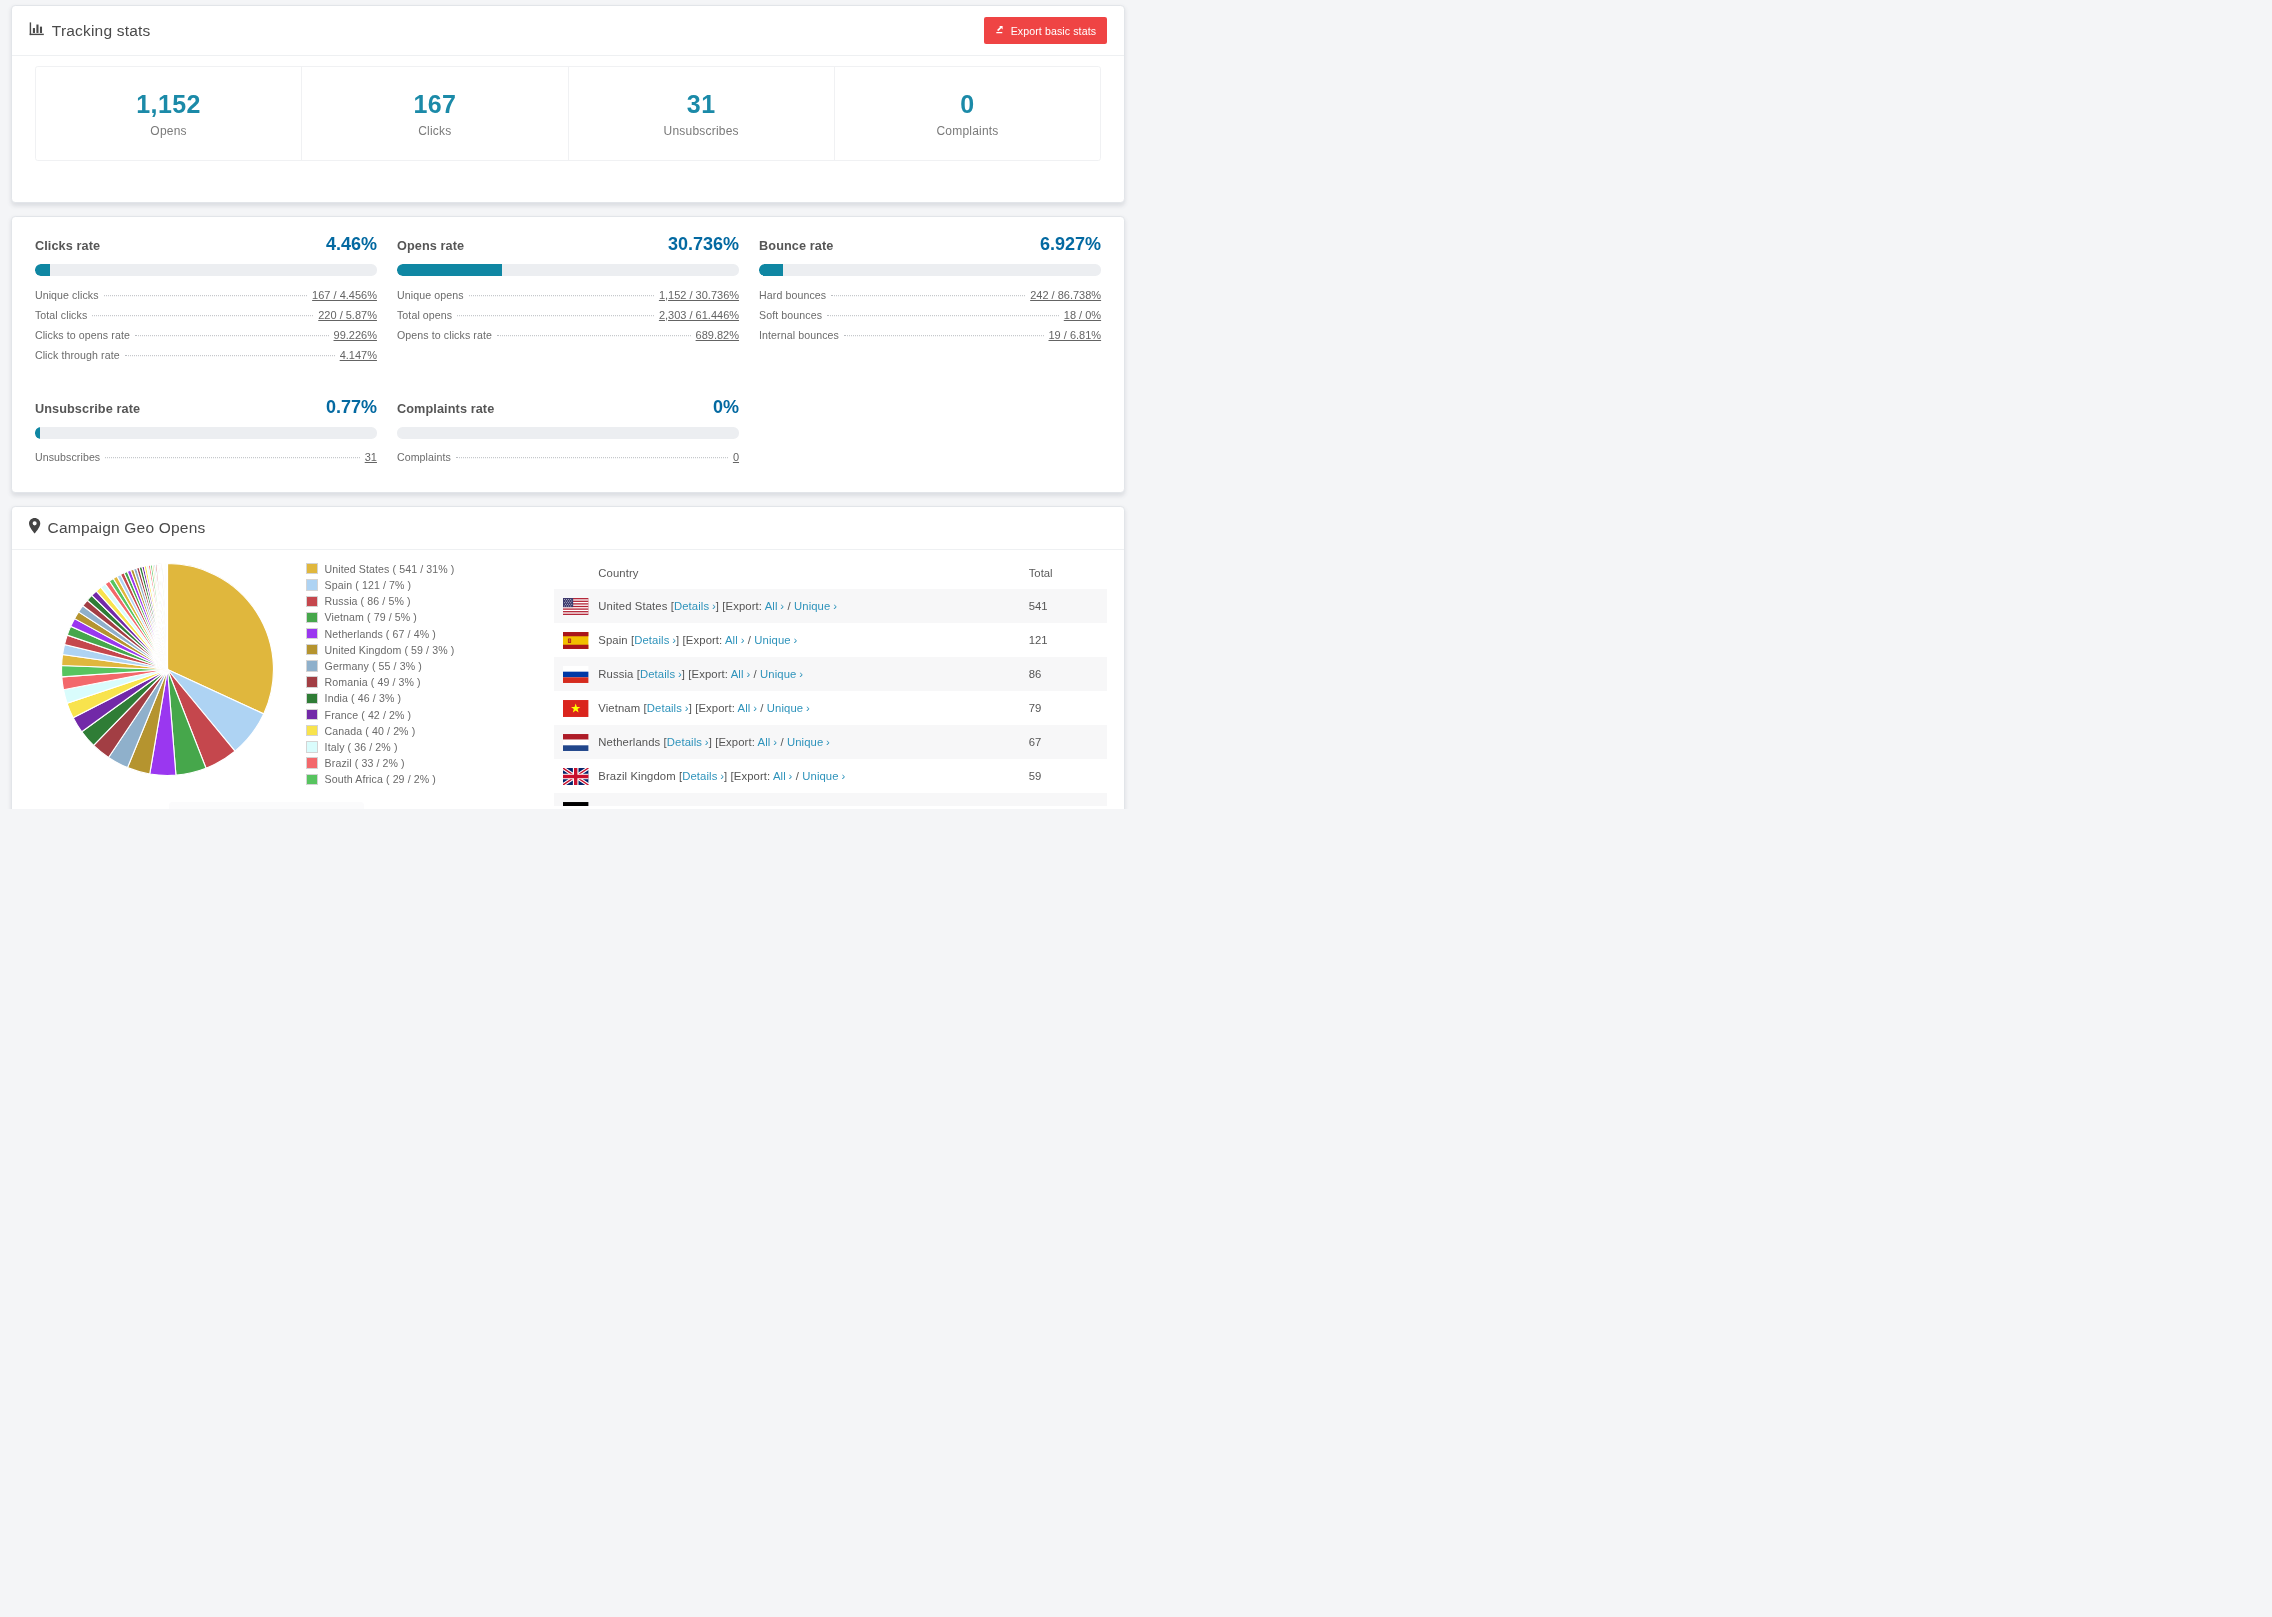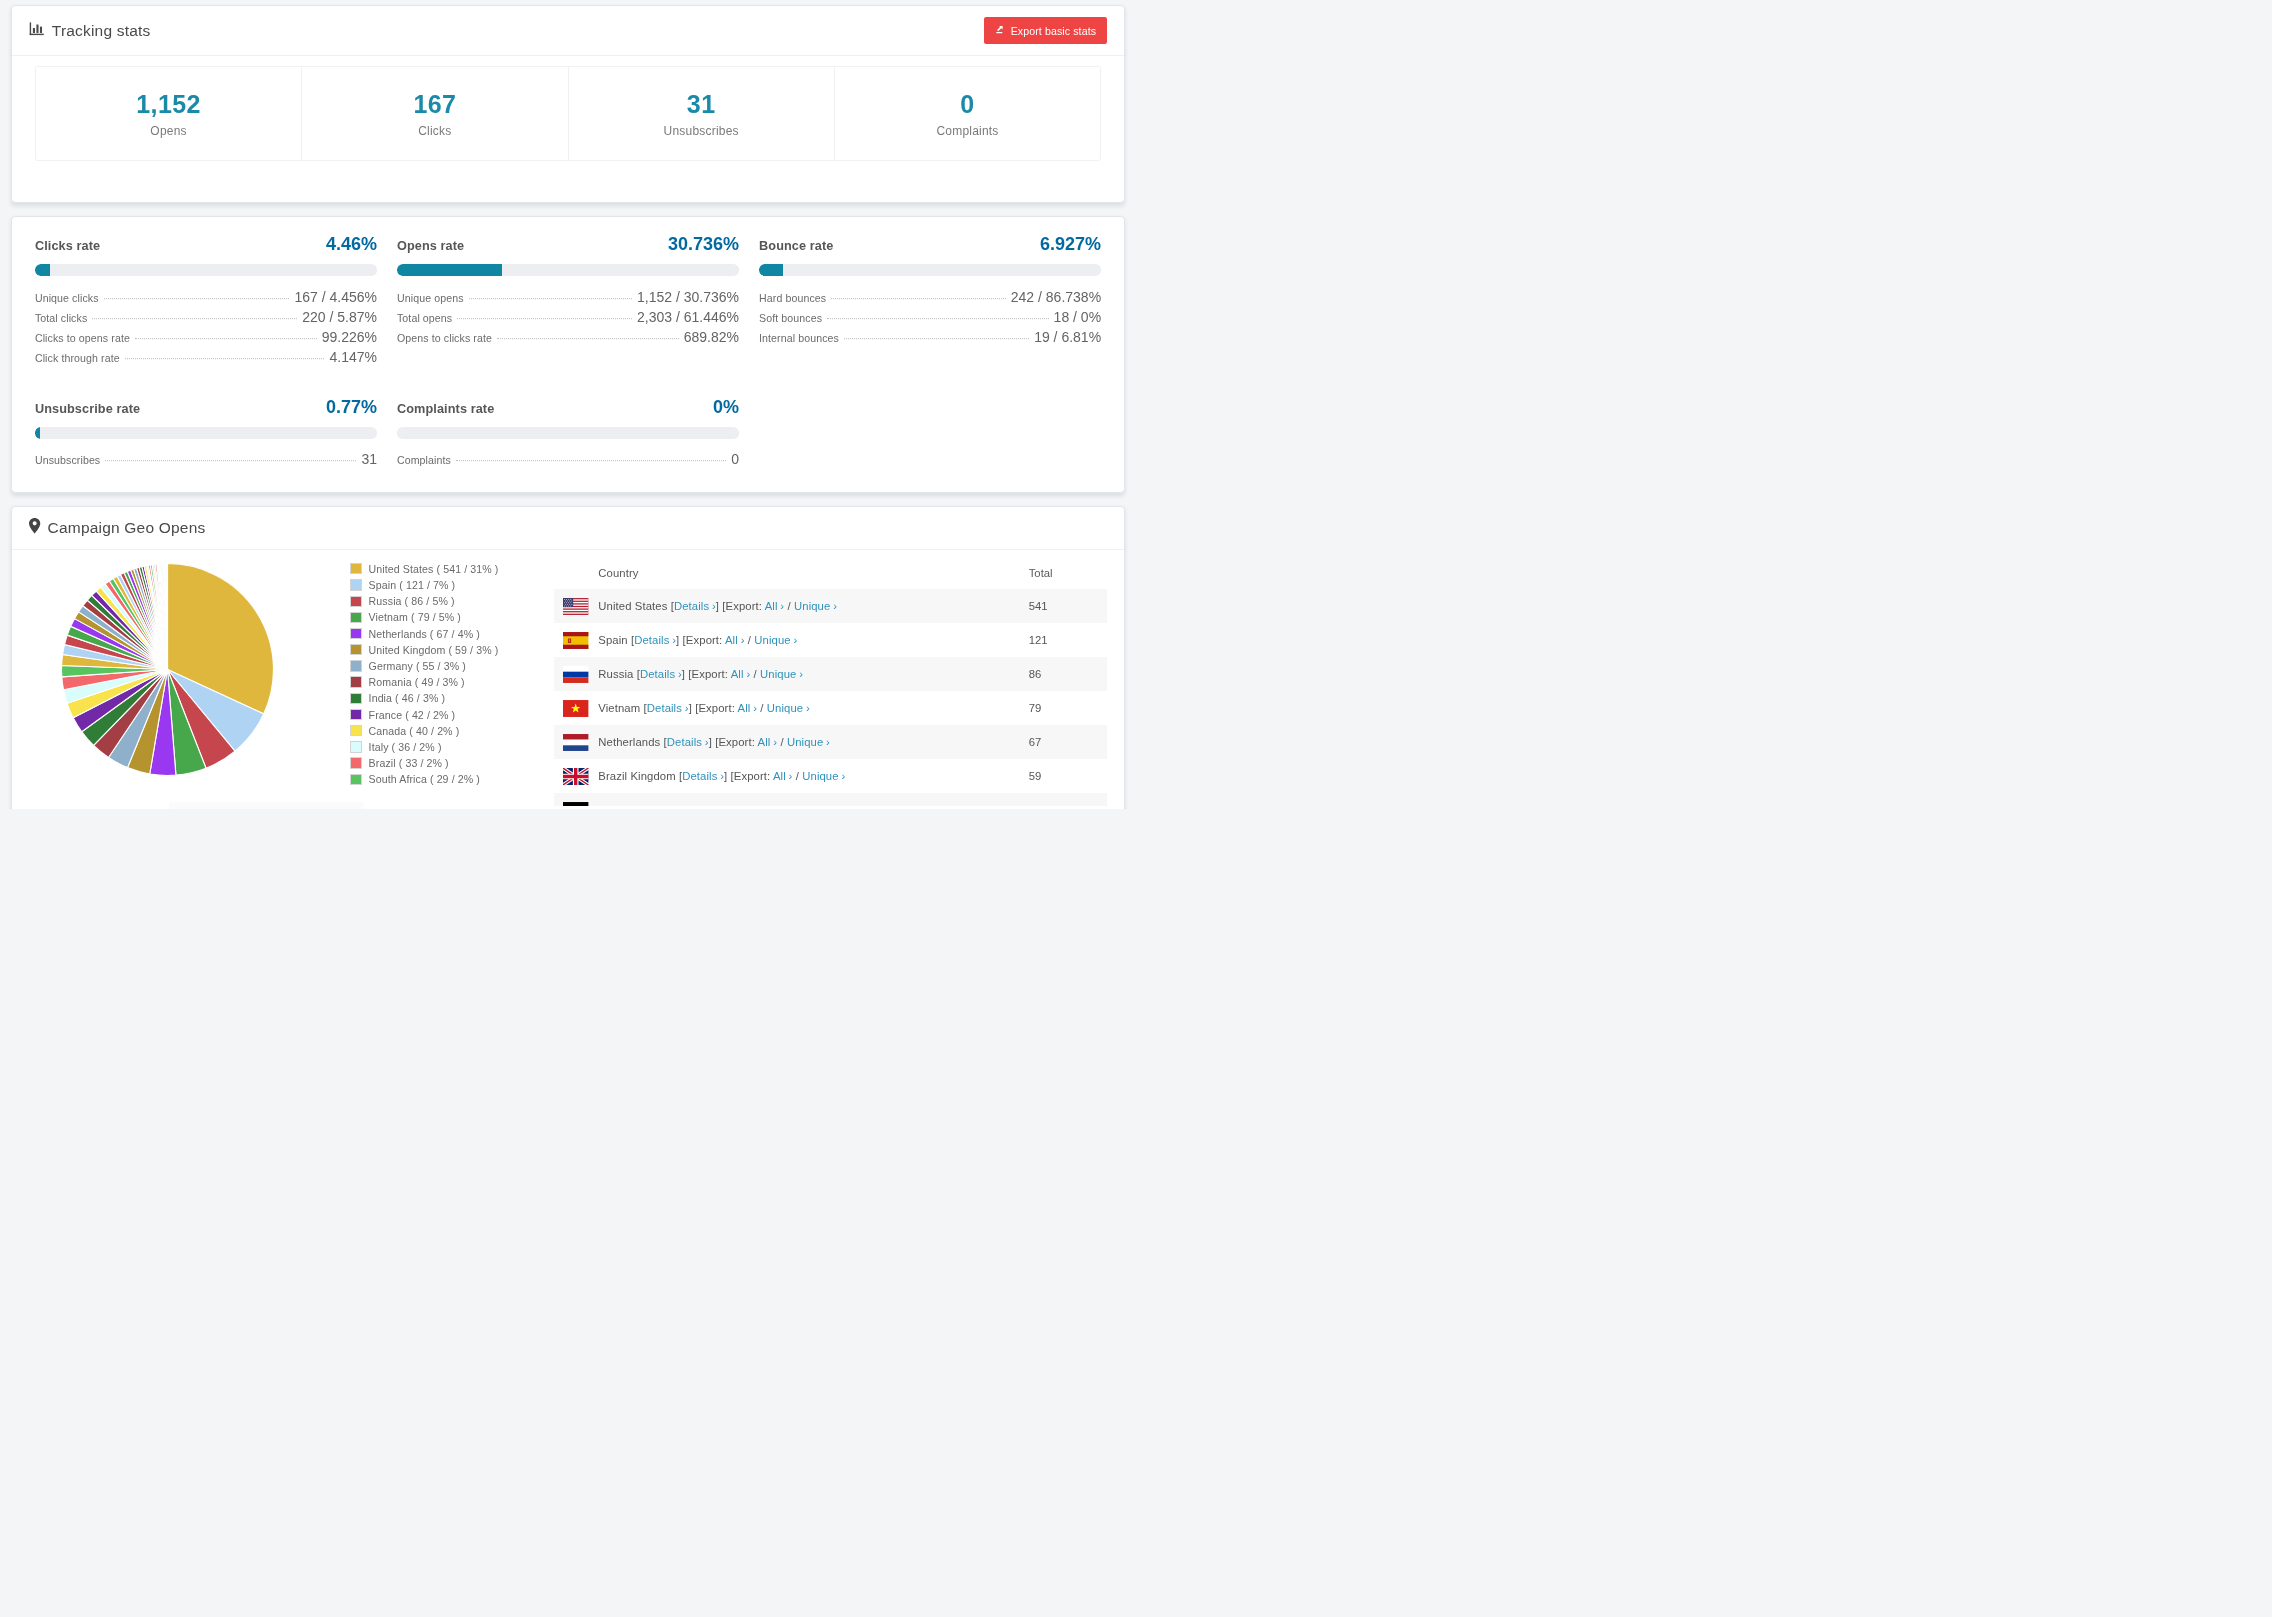--- a/index.html
+++ b/index.html
@@ -54,28 +54,28 @@
   .rate-title { font-size: 12.7px; font-weight: bold; color: #565656; letter-spacing: 0.1px; }
   .rate-value { font-size: 18px; font-weight: bold; color: #0369a1; }
   .bar-track {
     margin-top: 9.2px; height: 12px; background: #eceef1; border-radius: 5.6px; overflow: hidden;
   }
   .bar-fill { height: 100%; background: #0f87a3; border-radius: 5.6px 0 0 5.6px; }
   .rate-rows { margin-top: 12.7px; }
   .rate-row { display: flex; align-items: baseline; height: 20px; }
   .rate-row-label { font-size: 10.6px; color: #6b6b6b; white-space: nowrap; letter-spacing: 0.1px; }
   .leader { flex: 1; border-bottom: 0.7px dotted #b9bcc0; margin: 0 5px; transform: translateY(-2.8px); }
-  .rate-row-value { font-size: 14px; color: #646464; white-space: nowrap; }
+  .rate-row-value { font-size: 11px; color: #646464; white-space: nowrap; text-decoration: underline; }
 
   
   .card3 { height: 315px; overflow: hidden; margin-bottom: 0; }
   .geo-content { display: flex; padding: 7px 17px 0 17px; }
   .pie-wrap { width: 277px; display: flex; justify-content: center; padding-top: 2.8px; }
   .legend { width: 248px; padding-top: 5.6px; }
-  .legend-item { display: flex; align-items: center; gap: 7px; margin-bottom: 4.2px; cursor: pointer; margin-left: 44px; }
+  .legend-item { display: flex; align-items: center; gap: 7px; margin-bottom: 4.2px; cursor: pointer; }
   .legend-swatch { width: 11.3px; height: 11.3px; border: 0.7px solid #d4d4d4; flex: 0 0 auto; }
   .legend-text { font-size: 10.6px; color: #6a6a6a; letter-spacing: 0.1px; white-space: nowrap; }
 
   .geo-table { flex: 1; overflow: hidden; height: 249px; }
   .gt-header { display: flex; align-items: center; height: 32px; }
   .gt-row { display: flex; align-items: center; height: 34px; }
   .gt-row.stripe { background: #f7f7f8; }
   .gt-flag { width: 44px; padding-left: 9.2px; display: flex; align-items: center; }
   .gt-flag svg { display: block; }
   .gt-country { flex: 1; font-size: 11.3px; color: #555; white-space: nowrap; overflow: hidden; letter-spacing: 0.1px; }

